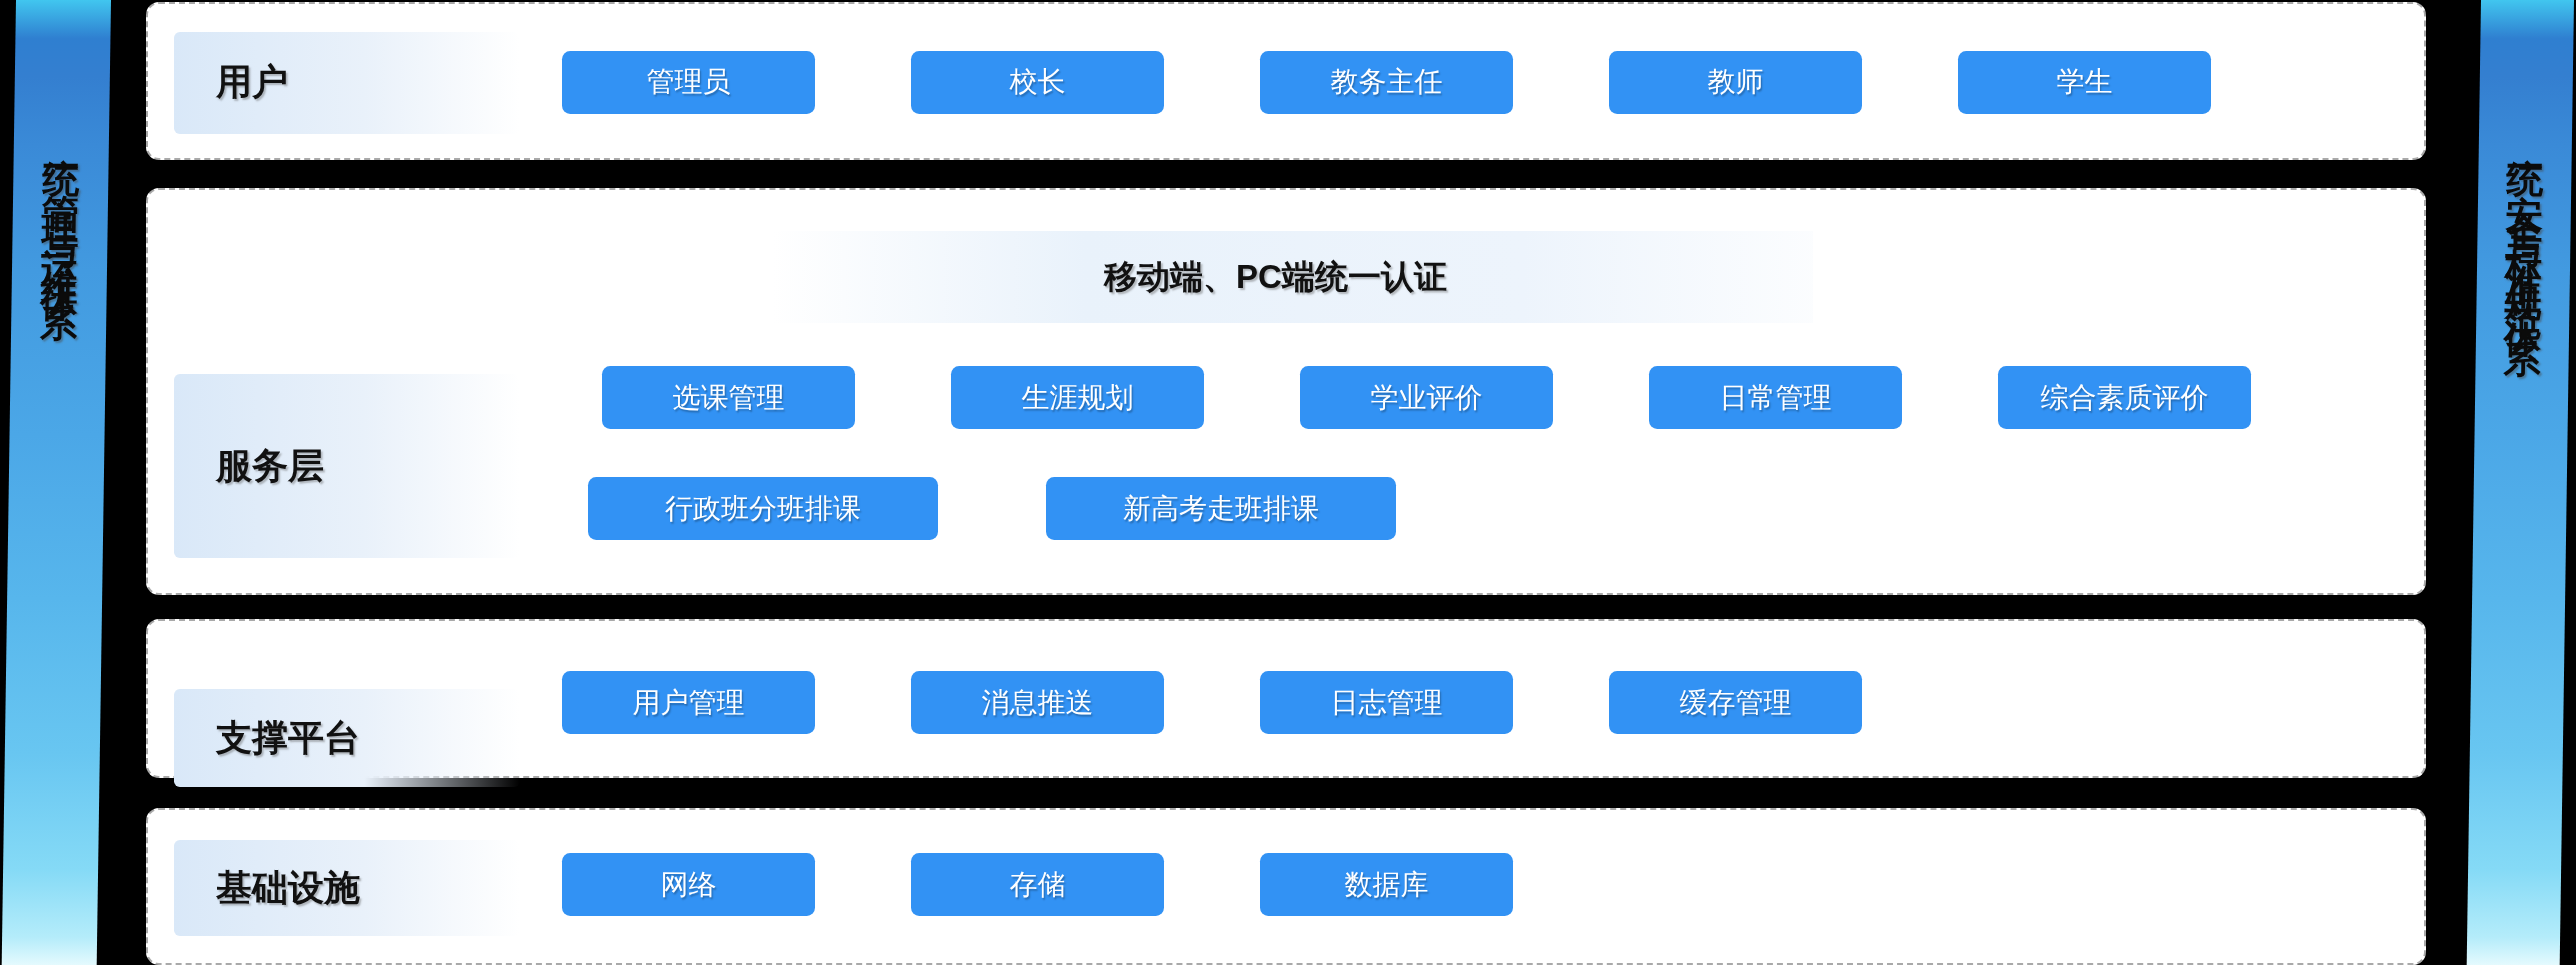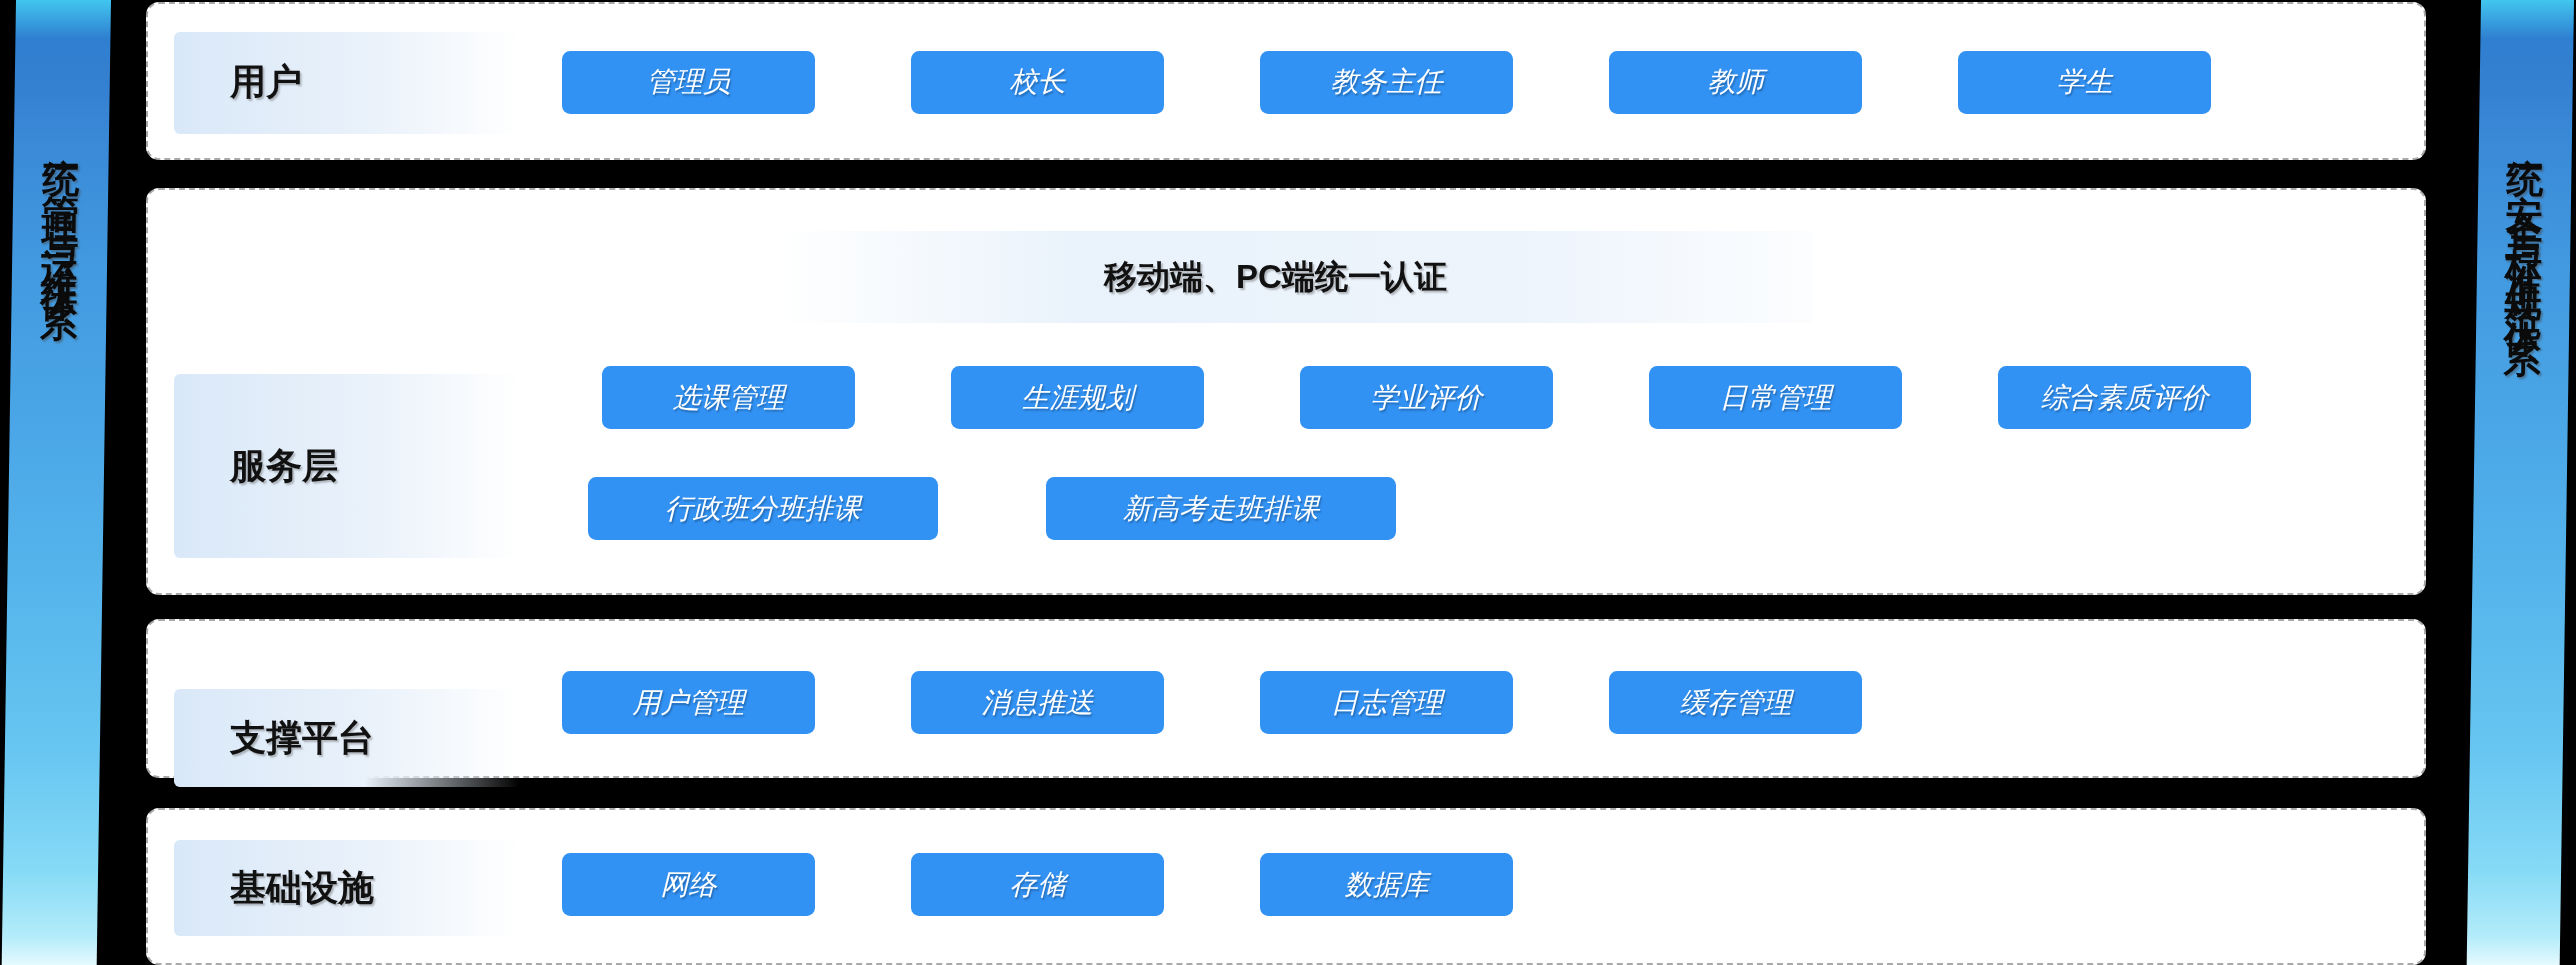--- a/index.html
+++ b/index.html
@@ -42,21 +42,21 @@
   .box1{top:1.8px;height:158px;}
   .box2{top:188px;height:407px;}
   .box3{top:619px;height:159px;}
   .box4{top:808px;height:157px;}
   
   .label-block{
     position:absolute;left:26px;width:346px;
     border-radius:5.8px;
     background:linear-gradient(90deg,#d9e8f8 0%,#e9f1fa 55%,rgba(255,255,255,0) 100%);
     display:flex;align-items:center;
-    padding-left:56px;
+    padding-left:42px;
     font-size:36px;font-weight:700;color:#111;
     text-shadow:1.8px 1.8px 1.8px rgba(90,90,90,0.4);
   }
   .label1{top:28px;height:102px;}
   .label2{top:184px;height:184px;}
   .label3{top:32px;height:98px;margin-top:36px;}
   .label4{top:30px;height:96px;}
   
   .band{
     position:absolute;left:625px;top:41px;width:1040px;height:92px;
@@ -64,21 +64,21 @@
       rgba(233,242,251,0) 0%, #e9f2fb 30%, #edf4fc 72%, rgba(237,244,252,0.2) 100%);
     display:flex;align-items:center;justify-content:center;
     padding-right:35px;
     font-size:33px;font-weight:700;color:#111;
     text-shadow:1.8px 1.8px 1.8px rgba(90,90,90,0.4);
     text-align:center;
   }
   
   .row{
     position:absolute;left:414px;
-    display:flex;gap:96px;font-style:italic;
+    display:flex;gap:96px;
   }
   .row-wide{gap:108px;}
   .row-u{top:47px;}
   .row-s1{top:176px;padding-left:40px;}
   .row-s2{top:287px;margin-left:26px;}
   .row-p{top:50px;}
   .row-i{top:43px;}
   .btn{
     width:253px;height:63px;
     background:#3292f4;

